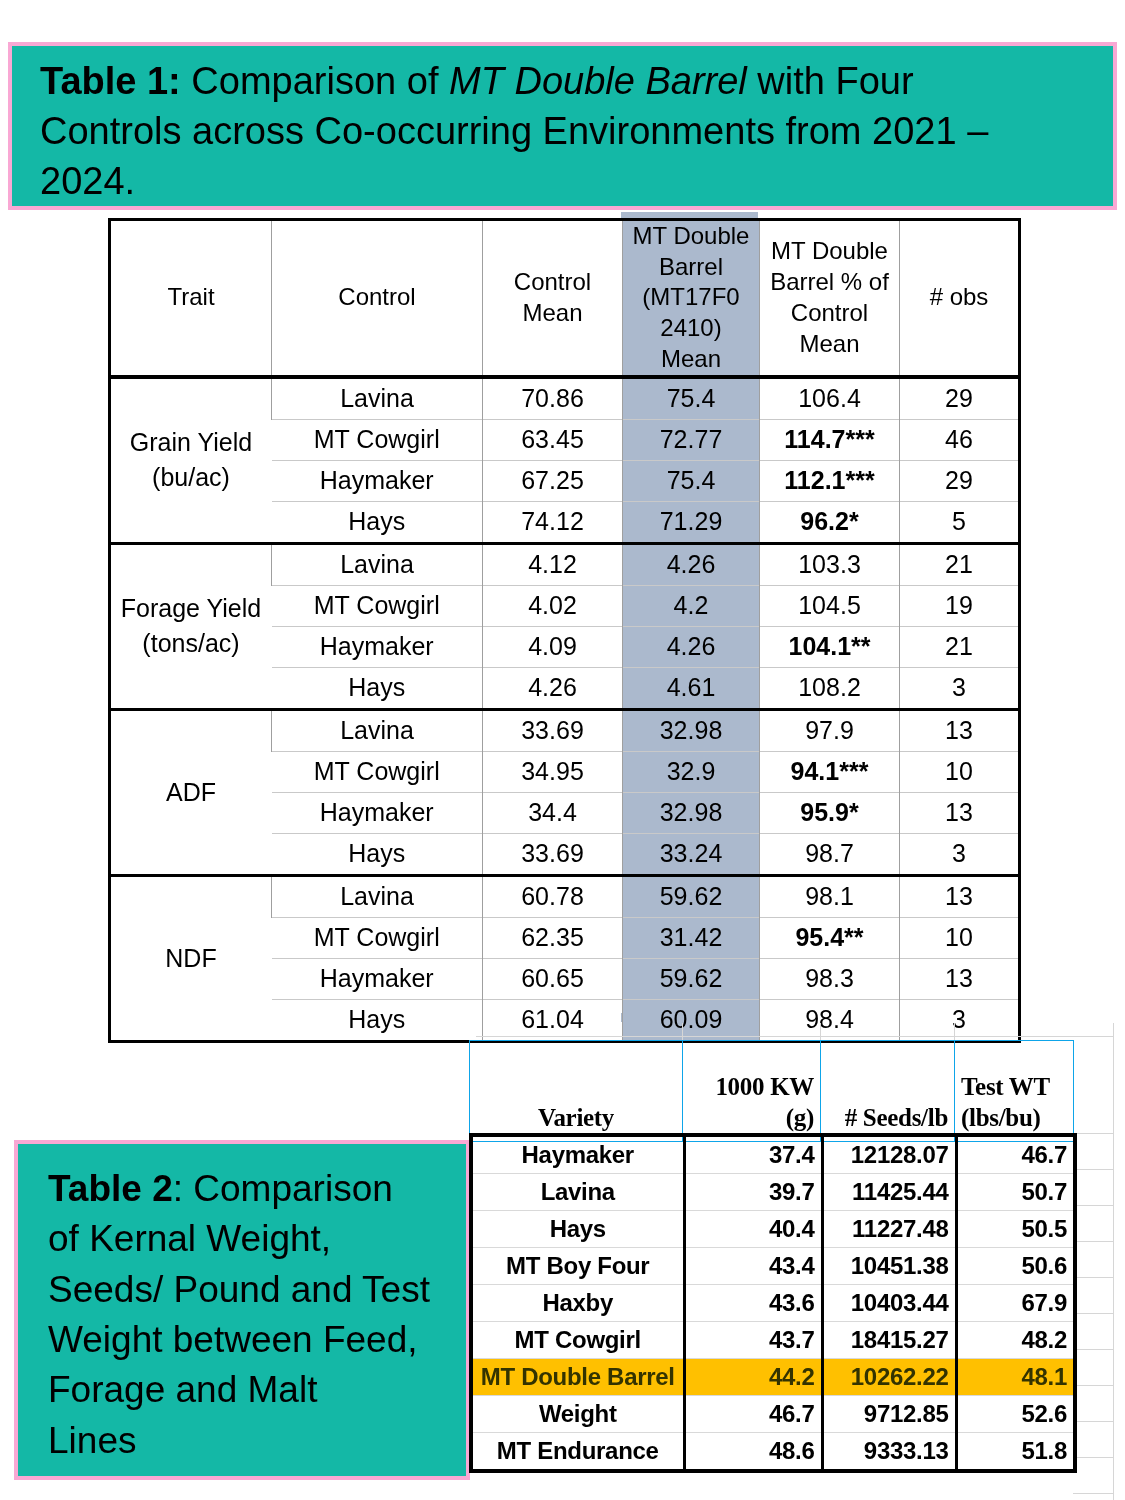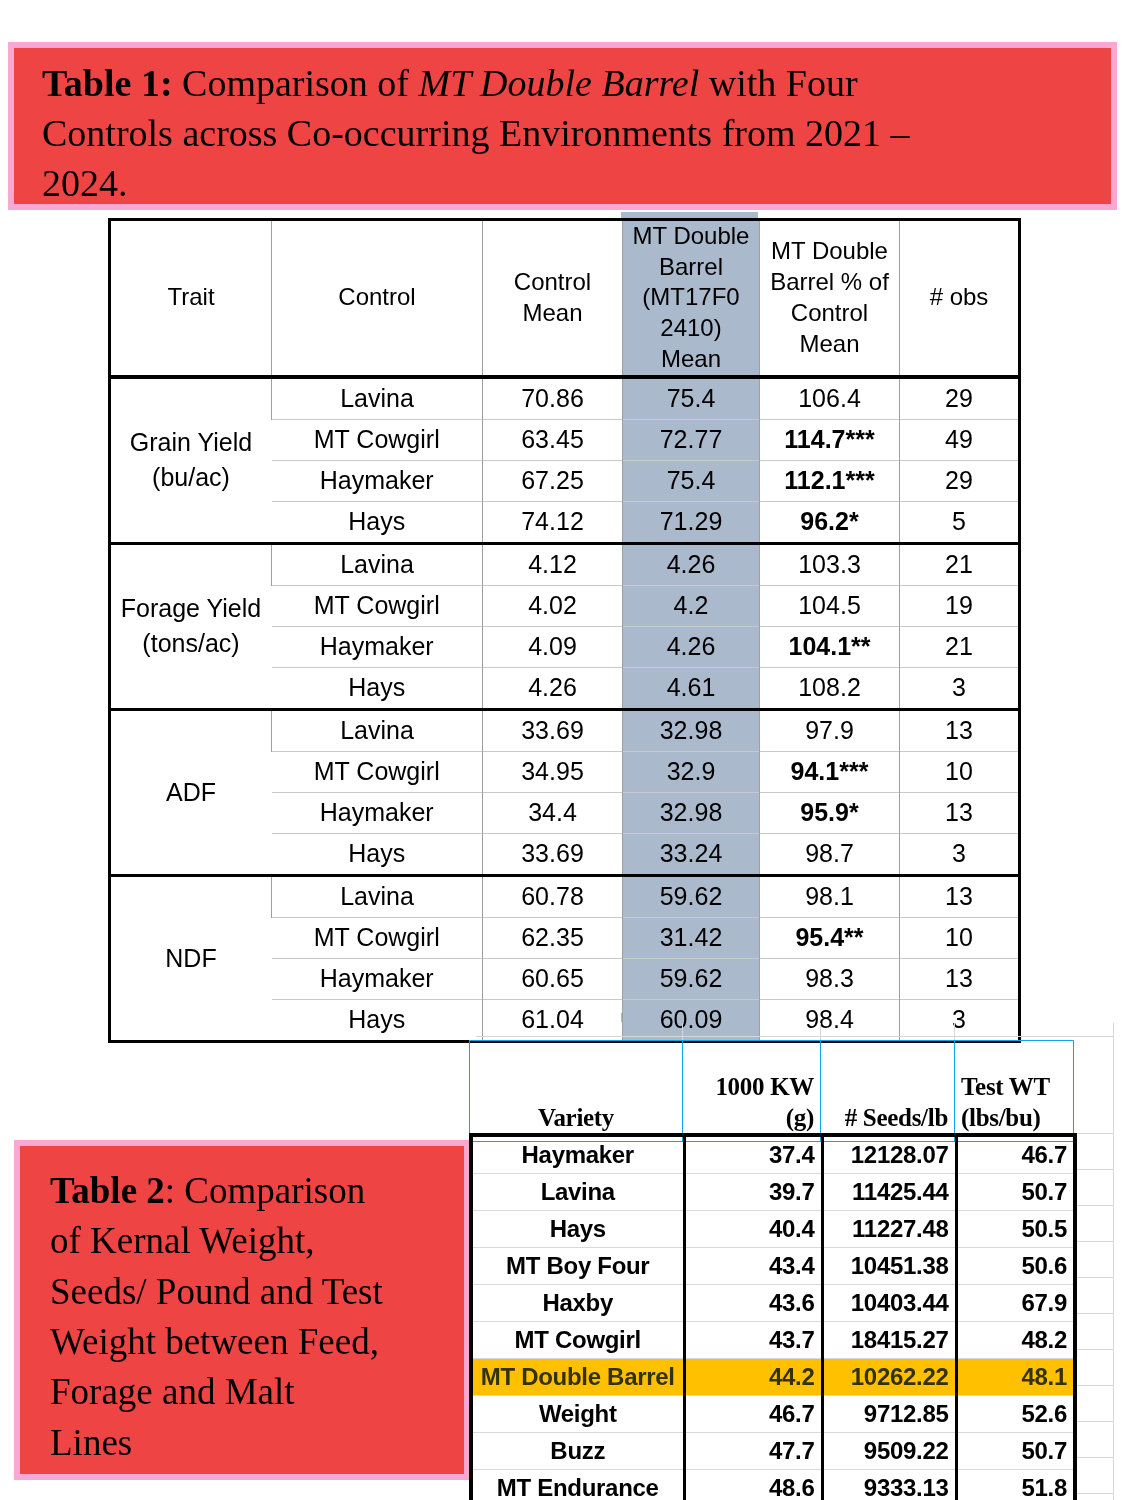--- a/index.html
+++ b/index.html
@@ -1,21 +1,21 @@
 <!DOCTYPE html>
 <html><head>
 <meta charset="utf-8">
 <style>
   html,body{margin:0;padding:0;background:#fff;}
   .page{position:relative;width:1125px;height:1500px;background:#fff;overflow:hidden;
         font-family:"Liberation Sans",sans-serif;color:#000;}
 
   
-  .caption-box{position:absolute;box-sizing:border-box;border:6px solid #f9a8d4;
-               font-family:Liberation Serif, serif;background:#ef4444;}
+  .caption-box{position:absolute;box-sizing:border-box;border:4px solid #f9a8d4;
+               font-family:Liberation Sans, sans-serif;background:#14b8a6;}
   .caption1{left:8px;top:42px;width:1109px;height:168px;padding:10px 26px 0 28px;
             font-size:38px;line-height:1.32;}
   .caption2{left:14px;top:1140px;width:456px;height:340px;padding:20px 14px 0 30px;
             font-size:37px;line-height:1.36;}
   .bold{font-weight:700;}
   .italic{font-style:italic;}
   .prewrap{white-space:pre-line;}
 
   
   .t1{position:absolute;left:108px;top:218px;width:910px;border-collapse:collapse;
@@ -104,21 +104,21 @@
           <td>70.86</td>
           <td class="db-bg">75.4</td>
           <td>106.4</td>
           <td>29</td>
         </tr>
         <tr class="sub">
           <td>MT Cowgirl</td>
           <td>63.45</td>
           <td class="db-bg">72.77</td>
           <td class="bold">114.7***</td>
-          <td>49</td>
+          <td>46</td>
         </tr>
         <tr class="sub">
           <td>Haymaker</td>
           <td>67.25</td>
           <td class="db-bg">75.4</td>
           <td class="bold">112.1***</td>
           <td>29</td>
         </tr>
         <tr class="sub">
           <td>Hays</td>
@@ -313,26 +313,20 @@
           <td class="num">10262.22</td>
           <td class="num">48.1</td>
         </tr>
         <tr>
           <td class="variety">Weight</td>
           <td class="num">46.7</td>
           <td class="num">9712.85</td>
           <td class="num">52.6</td>
         </tr>
         <tr>
-          <td class="variety">Buzz</td>
-          <td class="num">47.7</td>
-          <td class="num">9509.22</td>
-          <td class="num">50.7</td>
-        </tr>
-        <tr>
           <td class="variety">MT Endurance</td>
           <td class="num">48.6</td>
           <td class="num">9333.13</td>
           <td class="num">51.8</td>
         </tr>
       </tbody>
   </table>
 
 </div>
 

